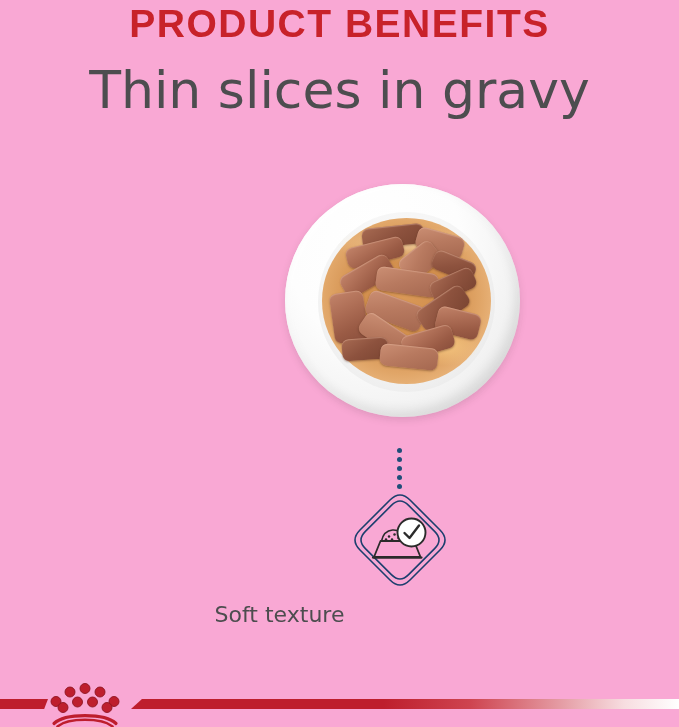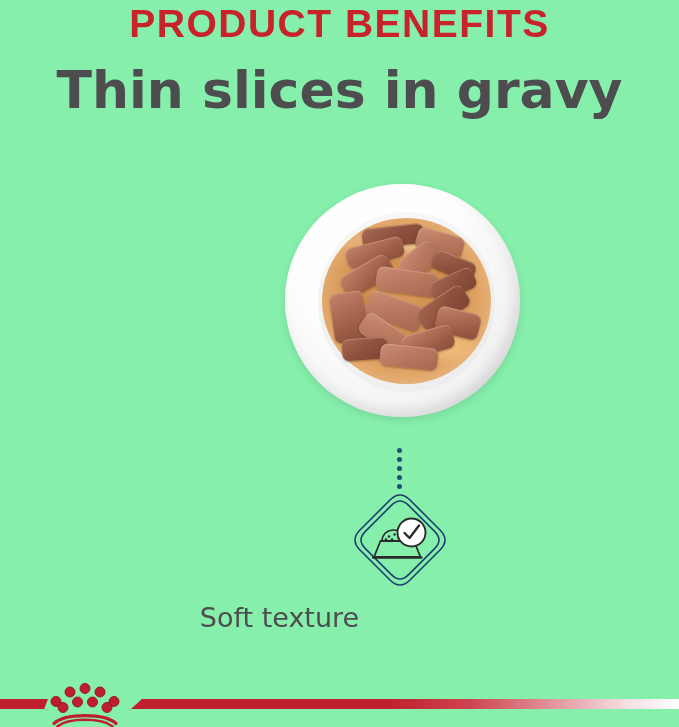--- a/index.html
+++ b/index.html
@@ -7,21 +7,21 @@
     padding: 0;
     background: #ffffff;
   }
   body {
     font-family: "Liberation Sans", sans-serif;
   }
   #page {
     position: relative;
     width: 679px;
     height: 727px;
-    background: #86efac;
+    background: #f9a8d4;
     overflow: hidden;
   }
 
   
   .header-block {
     position: absolute;
     top: 0;
     left: 0;
     width: 679px;
     text-align: center;
@@ -31,21 +31,21 @@
     font-weight: bold;
     font-size: 39px;
     letter-spacing: 1.5px;
     color: #C8222A;
     line-height: 1;
     margin-top: 4px;
     white-space: nowrap;
   }
   .headline {
     font-family: "DejaVu Sans", sans-serif;
-    font-weight: 700;
+    font-weight: 400;
     font-size: 52px;
     color: #4D4D4F;
     line-height: 1.05;
     margin-top: 20px;
     white-space: nowrap;
   }
 
   
   .bowl-wrap {
     position: absolute;
@@ -163,21 +163,21 @@
   .benefit-icon svg { display: block; }
 
   
   .caption {
     position: absolute;
     left: 0;
     top: 602px;
     width: 559px;
     text-align: center;
     font-family: "DejaVu Sans", sans-serif;
-    font-size: 27px;
+    font-size: 22px;
     line-height: 1.22;
     color: #4D4D4F;
   }
   .caption .line { display: block; white-space: nowrap; }
 
   
   .footer {
     position: absolute;
     left: 0;
     top: 676px;

